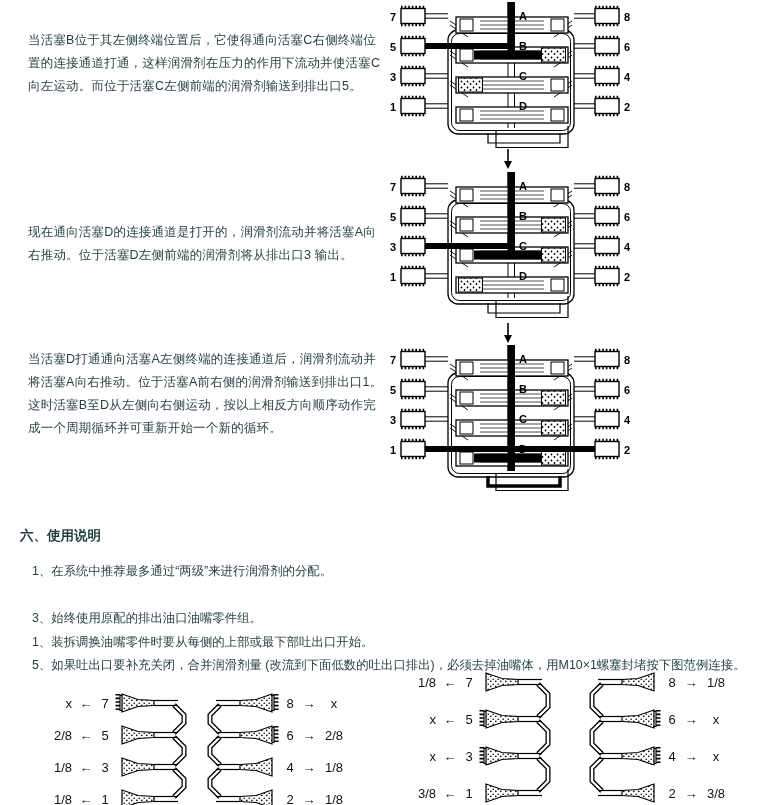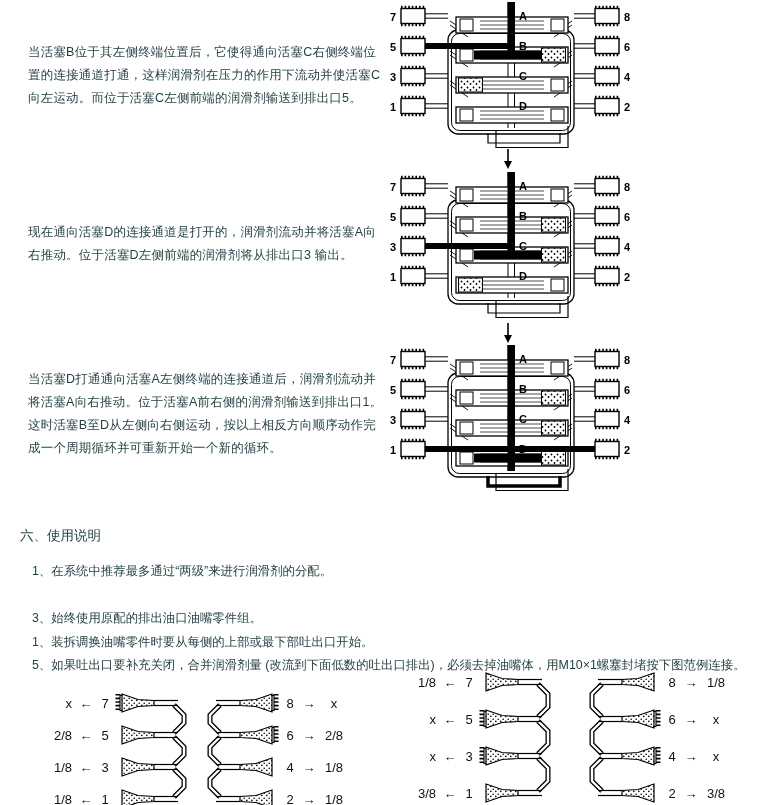--- a/index.html
+++ b/index.html
@@ -1,21 +1,21 @@
 <!DOCTYPE html>
 <html><head>
 <meta charset="utf-8">
 <style>
   html,body{margin:0;padding:0;background:#fff;}
   .page{position:relative;width:758px;height:805px;background:#ffffff;overflow:hidden;
         font-family:"Liberation Sans","DejaVu Sans",sans-serif;color:#1e3d40;}
   .para{position:absolute;left:28px;width:360px;font-size:12.5px;line-height:23px;margin:0;
         white-space:pre-line;letter-spacing:0.2px;}
-  .p1{top:41px}.p2{top:221px}.p3{top:368px}
-  .sec-title{position:absolute;left:20px;top:527px;font-size:13.5px;font-weight:normal;margin:0;}
+  .p1{top:29px}.p2{top:221px}.p3{top:348px}
+  .sec-title{position:absolute;left:20px;top:527px;font-size:13.5px;font-weight:bold;margin:0;}
   .usage-item{position:absolute;left:20px;width:738px;font-size:12.4px;margin:12px;white-space:nowrap;}
   .u1{top:551px}.u2{top:575px}.u3{top:598px}.u4{top:622px}.u5{top:645px}
   .valve{position:absolute;left:388px;width:244px;height:150px;}
   .v1{top:2px}.v2{top:172px}.v3{top:345px}
   .flow-arrow{position:absolute;left:500px;width:16px;height:22px;}
   .a1{top:148px}.a2{top:322px}
   .fitting{position:absolute;}
   .g1{left:28px;top:687px}.g2{left:188px;top:687px}.g3{left:392px;top:668px}.g4{left:570px;top:668px}
   svg text{font-family:"Liberation Sans","DejaVu Sans",sans-serif;}
 </style>

